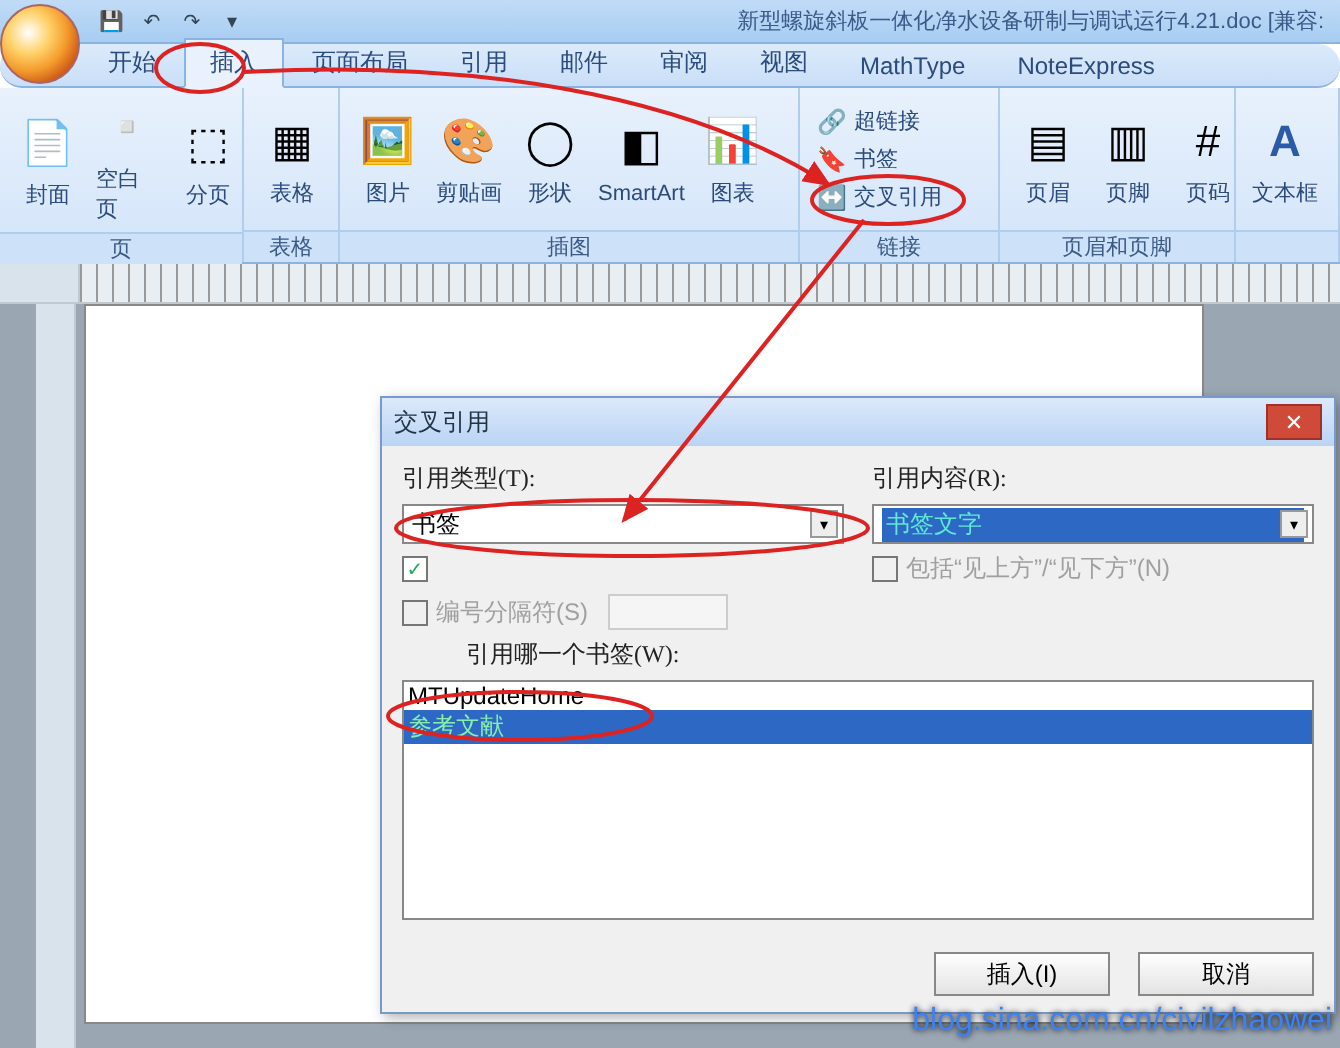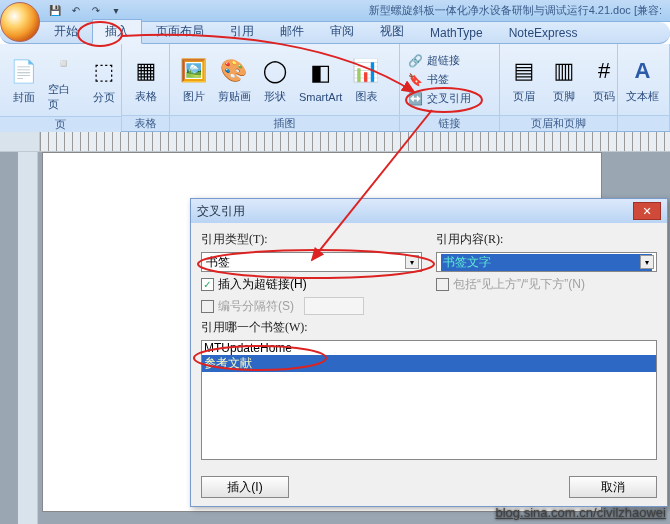--- a/index.html
+++ b/index.html
@@ -37,27 +37,27 @@
   .dlg-body { padding:8px 10px; display:grid; grid-template-columns: 1fr 1fr; gap:4px 14px; }
   .dlg-label { font-size:12px; color:#222;font-family:Liberation Serif, serif; }
   .dlg-select { border:1px solid #888; height:20px; background:#fff; display:flex; align-items:center; padding:0 4px; position:relative; }
   .dlg-select .arrow { position:absolute; right:2px; top:2px; width:14px; height:14px; border:1px solid #999; background:#eee; display:flex; align-items:center; justify-content:center; font-size:8px; }
   .sel-highlight { background:#2d69c4; color:#5eead4; padding:0 2px; display:inline-block; width:100%; }
   .checkbox-row { display:flex; align-items:center; gap:4px; font-size:12px; }
   .checkbox { width:13px; height:13px; border:1px solid #777; background:#fff; display:flex; align-items:center; justify-content:center; font-size:10px; color:#2a6; }
   .disabled { color:#a0a0a0; }
   .listbox { grid-column:1 / -1; border:1px solid #888; background:#fff; height:120px; overflow:hidden; font-family: "Courier New", monospace; font-size:12px; }
   .listbox div { padding:0 2px; }
-  .listbox .sel { background:#2d69c4; color:#fef9c3; }
-  .dlg-buttons { grid-column:1 / -1; display:flex; justify-content:space-between; padding-top:12px; }
+  .listbox .sel { background:#2d69c4; color:#86efac; }
+  .dlg-buttons { grid-column:1 / -1; display:flex; justify-content:flex-end; gap:14px; padding-top:12px; }
   .dlg-btn { width:88px; height:22px; border:1px solid #888; background:linear-gradient(#fefefe,#e3e3e3); font-size:12px; display:flex; align-items:center; justify-content:center; cursor:pointer;}
 
   
   svg.anno { position:absolute; left:0; top:0; width:670px; height:524px; pointer-events:none; z-index:20; }
-  .watermark { position:absolute; right:4px; bottom:4px; font-size:13px; color:#404040; text-shadow:0 0 3px #000; z-index:30; font-family:Arial,sans-serif;text-decoration:underline;}
+  .watermark { position:absolute; right:4px; bottom:4px; font-size:16px; color:#3b82f6; text-shadow:0 0 3px #000; z-index:30; font-family:Arial,sans-serif;}
 </style>
 </head>
 <body>
 
 <div class="titlebar">
   <div class="qat" style="margin-left:44px;">
     <div class="qat-btn">💾</div>
     <div class="qat-btn">↶</div>
     <div class="qat-btn">↷</div>
     <div class="qat-btn">▾</div>
@@ -207,35 +207,34 @@
       <span>书签</span>
       <div class="arrow">▾</div>
     </div>
     <div class="dlg-select">
       <span class="sel-highlight">书签文字</span>
       <div class="arrow">▾</div>
     </div>
 
     <div class="checkbox-row">
       <div class="checkbox">✓</div>
-      <span>插入为超链接(H)</span>
     </div>
     <div class="checkbox-row disabled">
       <div class="checkbox" style="background:#f0f0f0;"></div>
       <span>包括“见上方”/“见下方”(N)</span>
     </div>
 
     <div class="checkbox-row disabled">
       <div class="checkbox" style="background:#f0f0f0;"></div>
       <span>编号分隔符(S)</span>
       <div style="width:60px;height:18px;border:1px solid #ccc;background:#f5f5f5;margin-left:6px;"></div>
     </div>
     <div></div>
 
-    <div class="dlg-label" style="grid-column:1/-1;">引用哪一个书签(W):</div>
+    <div class="dlg-label" style="grid-column:1/-1;margin-left:32px;">引用哪一个书签(W):</div>
 
     <div class="listbox">
       <div>MTUpdateHome</div>
       <div class="sel">参考文献</div>
     </div>
 
     <div class="dlg-buttons">
       <div class="dlg-btn">插入(I)</div>
       <div class="dlg-btn">取消</div>
     </div>

